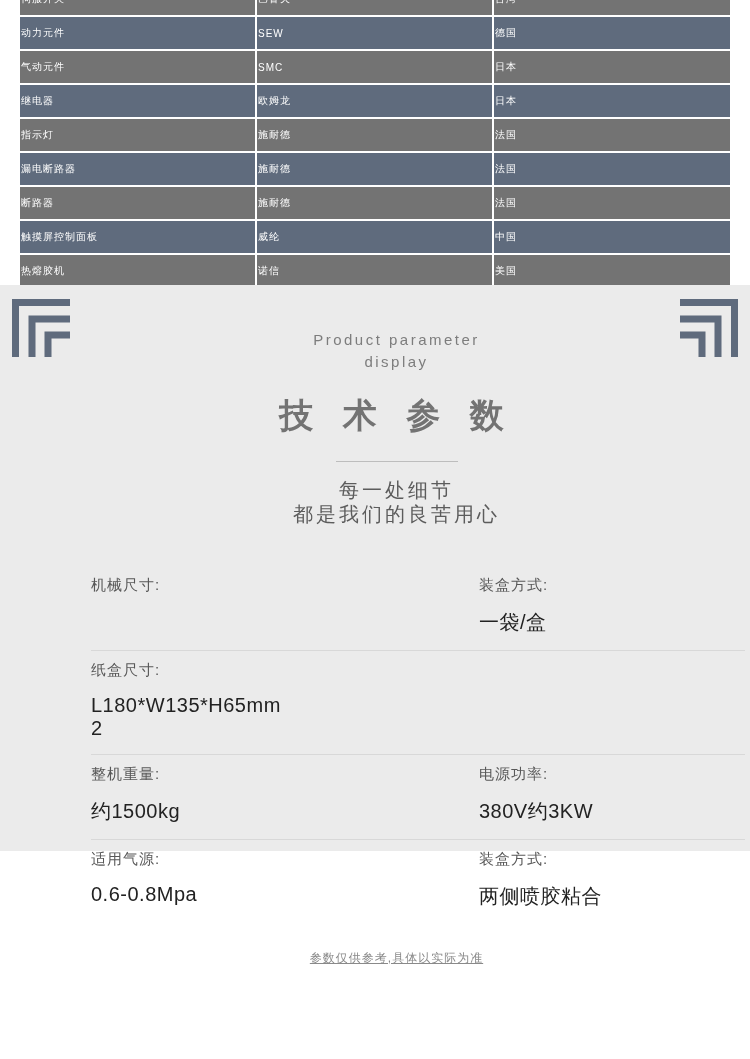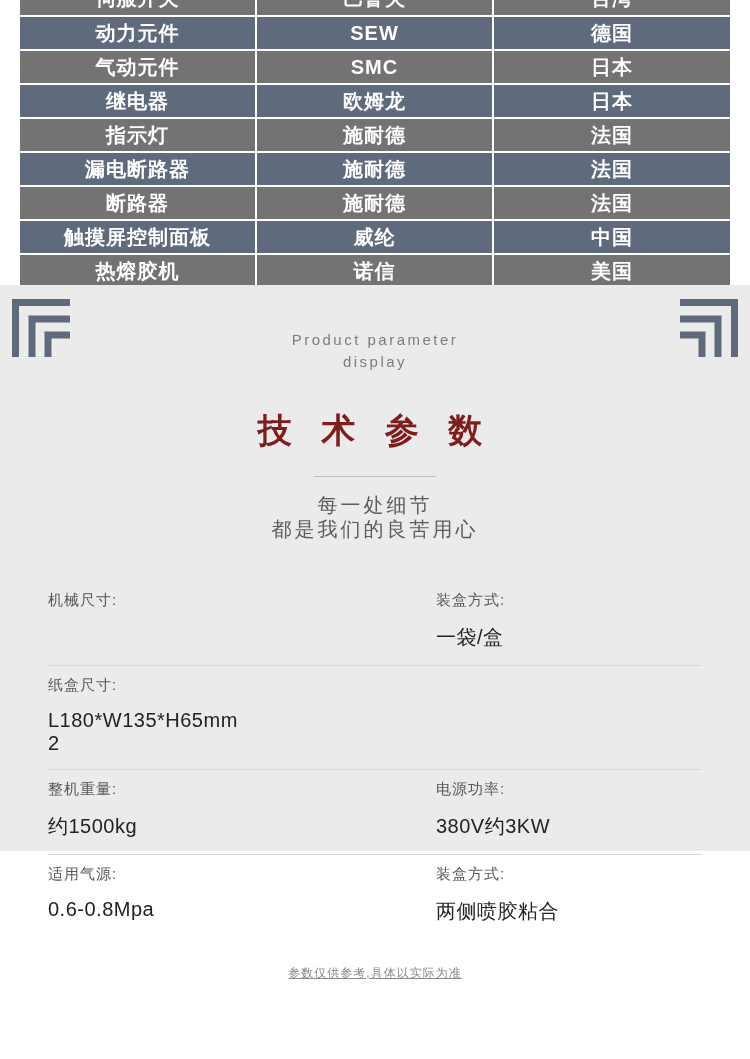--- a/index.html
+++ b/index.html
@@ -14,28 +14,26 @@
 
   
   .components-table {
     width: 710px;
     margin: 0 20px;
     border-collapse: collapse;
     table-layout: fixed;
   }
   .components-table tr { height: 34px; }
   .components-table td {
-    text-align: center;
     vertical-align: middle;
-    font-size: 20px;
+    font-size: 10px;
     color: #ffffff;
     letter-spacing: 1px;
     border-right: 2px solid #ffffff;
     border-bottom: 2px solid #ffffff;
-    font-weight: bold;
   }
   .components-table td:last-child { border-right: none; }
   .row-dark td { background: #5f6b7d; }
   .row-light td { background: #737373; }
   .col-a { width: 236px; }
   .col-b { width: 237px; }
   .col-c { width: 237px; }
 
   .table-clip {
     height: 285px;
@@ -50,20 +48,21 @@
   }
 
   
   .param-panel {
     position: relative;
     margin: 0;
     width: 750px;
     height: 566px;
     background: #ebebeb;
     padding-top: 22px;
+    padding-left: 43px;
   }
 
   
   .corner {
     position: absolute;
     width: 58px;
     height: 58px;
   }
   .corner svg { display: block; }
   .corner.tl { top: 14px; left: 12px; }
@@ -74,24 +73,24 @@
     font-size: 15px;
     color: #7d7d7d;
     letter-spacing: 2.5px;
     line-height: 22px;
     margin-top: 22px;
     font-family: "Liberation Sans", sans-serif;
   }
   .cn-title {
     text-align: center;
     font-size: 34px;
-    color: #7f1d1d;
+    color: #737373;
     letter-spacing: 10px;
     font-weight: bold;
-    margin-top: 35px;
+    margin-top: 20px;
   }
   .divider {
     width: 122px;
     height: 1px;
     background: #bdbdbd;
     margin: 22px auto 0 auto;
   }
   .sub-line {
     text-align: center;
     font-size: 20px;

